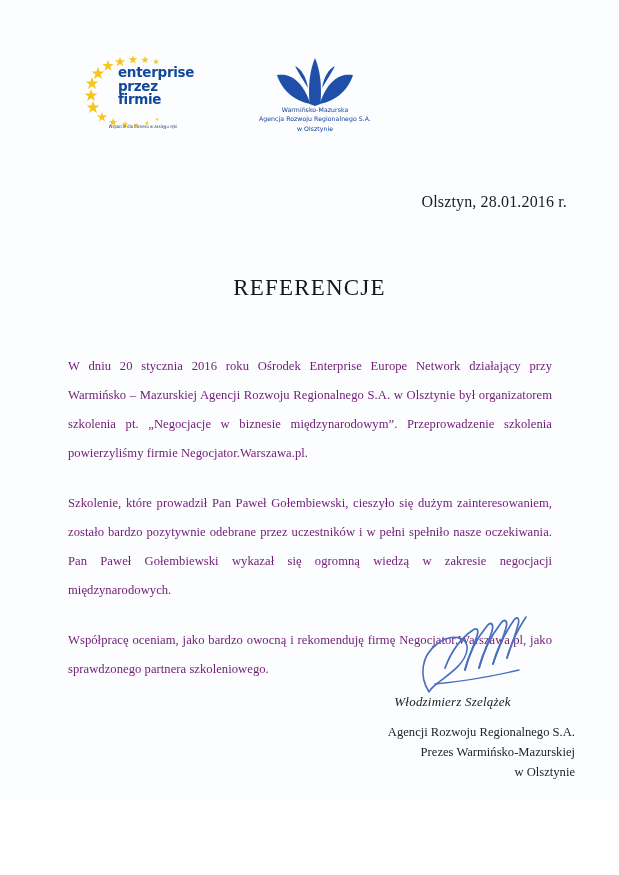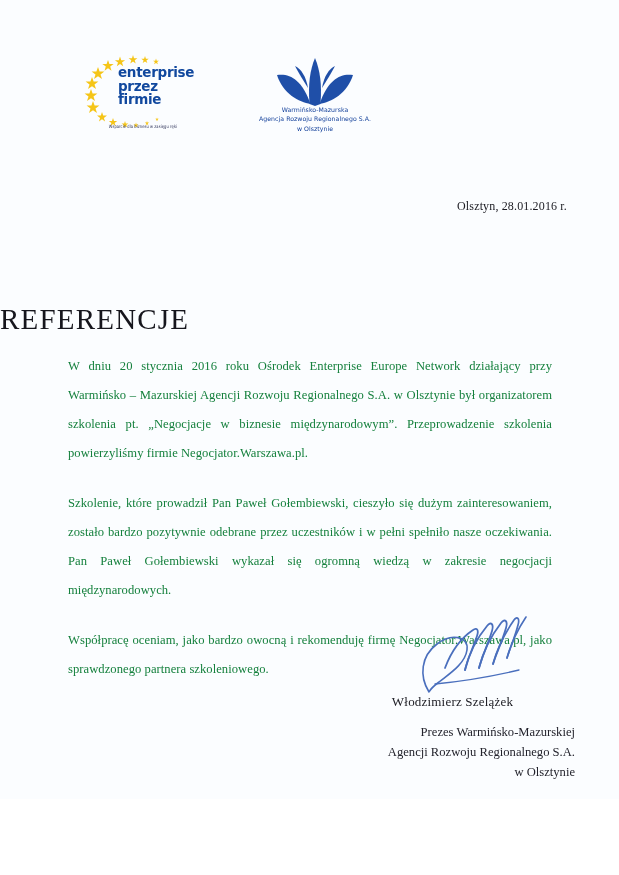--- a/index.html
+++ b/index.html
@@ -95,53 +95,53 @@
     line-height: 9.3px;
     color: #13409a;
     letter-spacing: 0.05px;
   }
   .wmarr-text span { display: block; }
 
   
   .date-line {
     position: absolute;
     right: 52px;
-    top: 199px;
-    font-size: 12px;
+    top: 193px;
+    font-size: 16px;
     letter-spacing: 0.15px;
     white-space: nowrap;
   }
 
   
   .doc-title {
     position: absolute;
     left: 0;
     top: 275px;
     width: 619px;
-    font-size: 29px;
+    text-align: center;
+    font-size: 23px;
     letter-spacing: 1.2px;
     color: #16161d;
-    margin-top: 28px;
   }
 
   
   .body-copy {
     position: absolute;
     left: 68px;
     top: 352px;
     width: 484px;
   }
   .para {
     margin: 0 0 21px 0;
     text-align: justify;
     text-justify: inter-word;
     font-size: 12.6px;
     line-height: 29px;
     letter-spacing: 0.05px;
-    color: #15803d;
+    color: #701a75;
   }
   .para:last-child { margin-bottom: 0; }
 
   
   .signature-block {
     position: absolute;
     left: 330px;
     top: 612px;
     width: 245px;
   }
@@ -154,20 +154,21 @@
   }
   .signature-name {
     position: absolute;
     left: 0;
     top: 82px;
     width: 245px;
     text-align: center;
     font-size: 13px;
     letter-spacing: 0.2px;
     color: #1b1b22;
+    font-style: italic;
   }
   .signature-title {
     position: absolute;
     left: 0;
     top: 110px;
     width: 245px;
     text-align: right;
     font-size: 12.6px;
     line-height: 20px;
     color: #23232c;
@@ -244,19 +245,19 @@
         <path d="M30 56 C36 40 46 26 58 18 C62 15 64 18 62 24 C58 36 52 48 50 58" stroke-width="1.8"></path>
         <path d="M50 58 C54 42 62 26 72 14 C76 9 79 12 77 19 C73 32 67 45 64 56" stroke-width="1.8"></path>
         <path d="M64 56 C68 40 76 24 86 11 C90 6 93 9 91 16 C87 30 81 42 78 52" stroke-width="1.8"></path>
         <path d="M78 52 C82 37 90 21 99 8 C102 4 105 6 103 13 C100 25 95 36 92 46" stroke-width="1.7"></path>
         <path d="M92 46 C96 32 103 17 111 5" stroke-width="1.6"></path>
         <path d="M20 72 C40 70 70 66 104 58" stroke-width="1.3"></path>
       </g>
     </svg>
     <div class="signature-name">Włodzimierz Szelążek</div>
     <div class="signature-title">
+      <span>Agencji Rozwoju Regionalnego S.A.</span>
       <span>Prezes Warmińsko-Mazurskiej</span>
-      <span>Agencji Rozwoju Regionalnego S.A.</span>
       <span>w Olsztynie</span>
     </div>
   </div>
 
 </div>
 
 </body></html>

